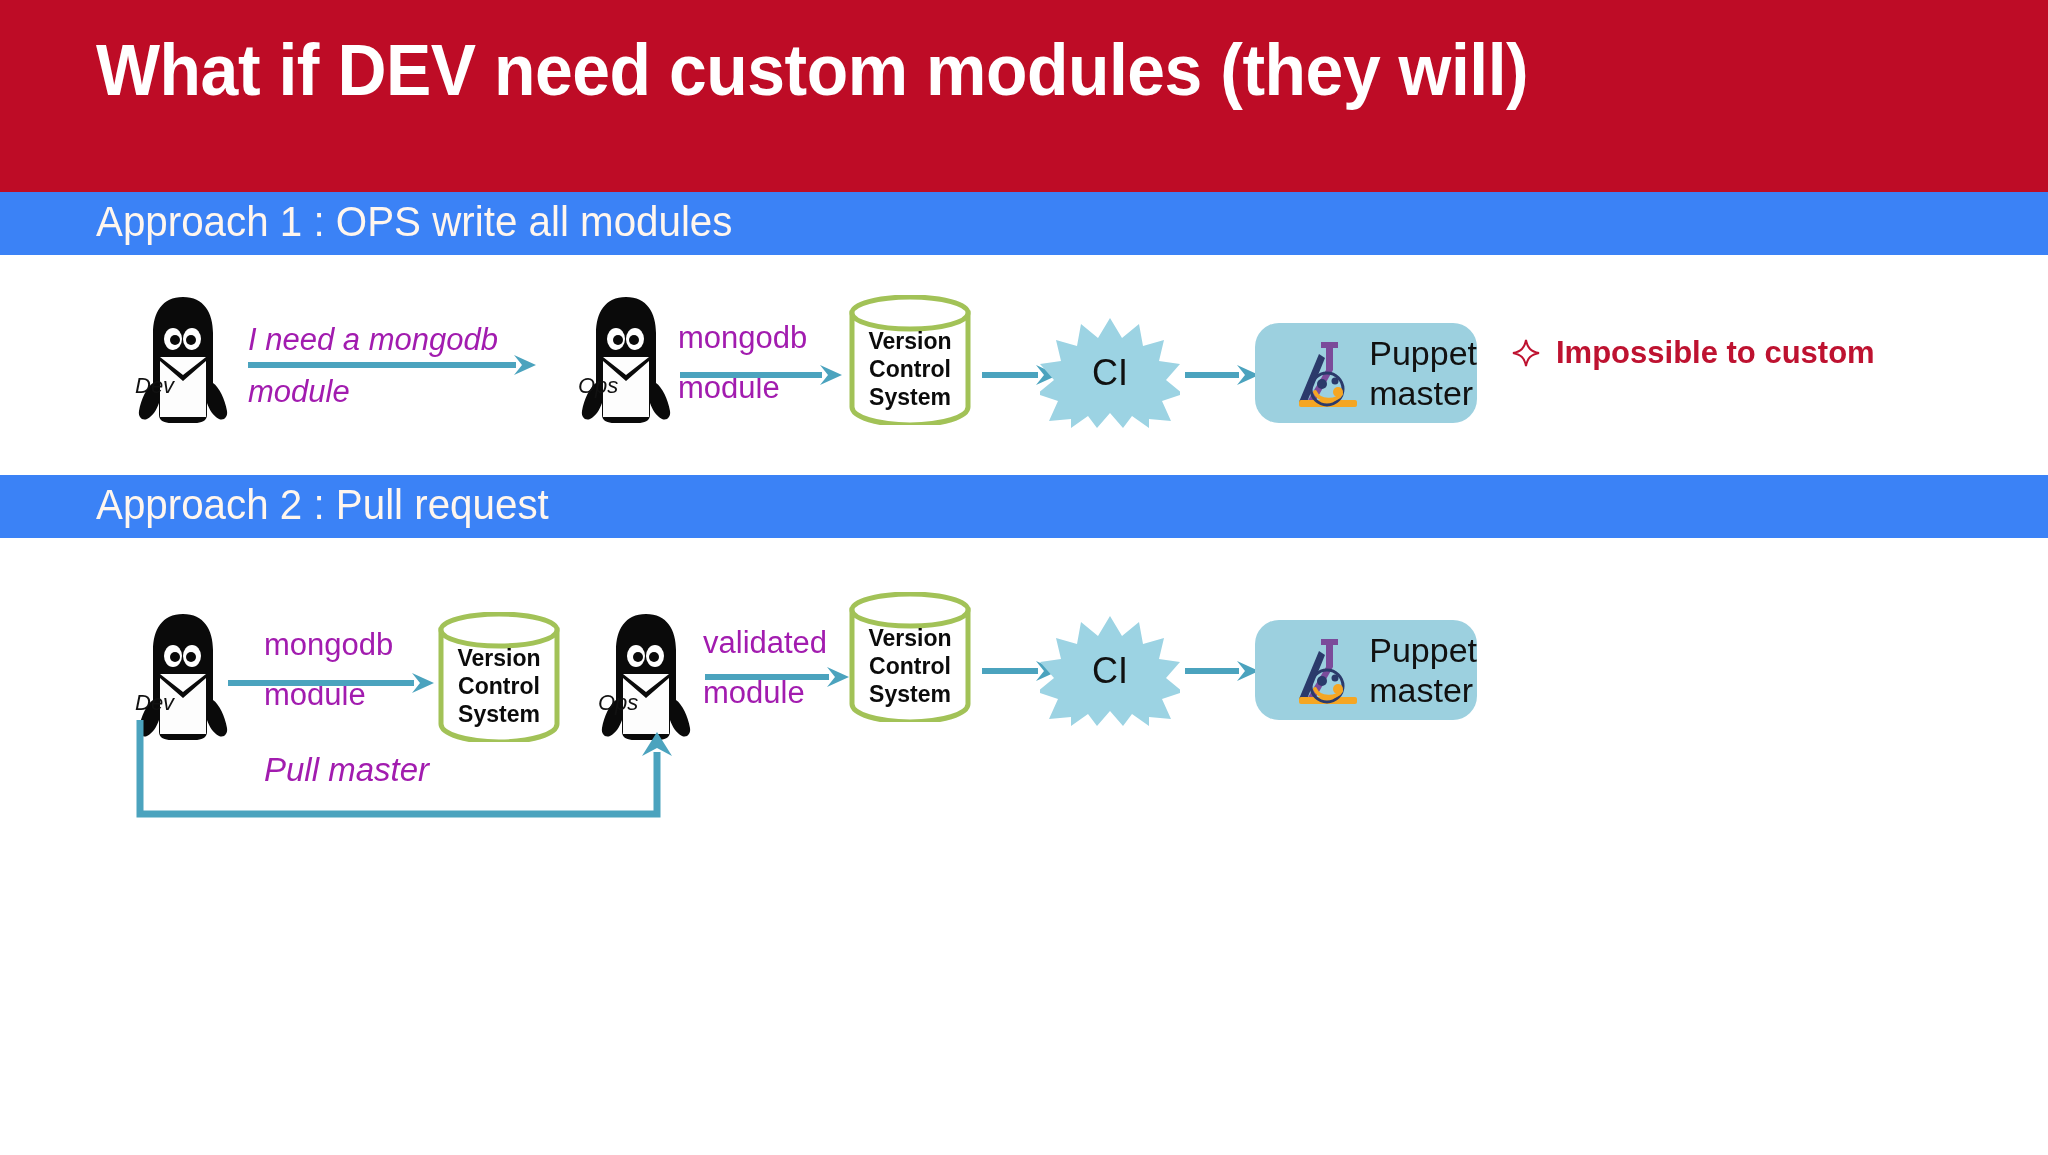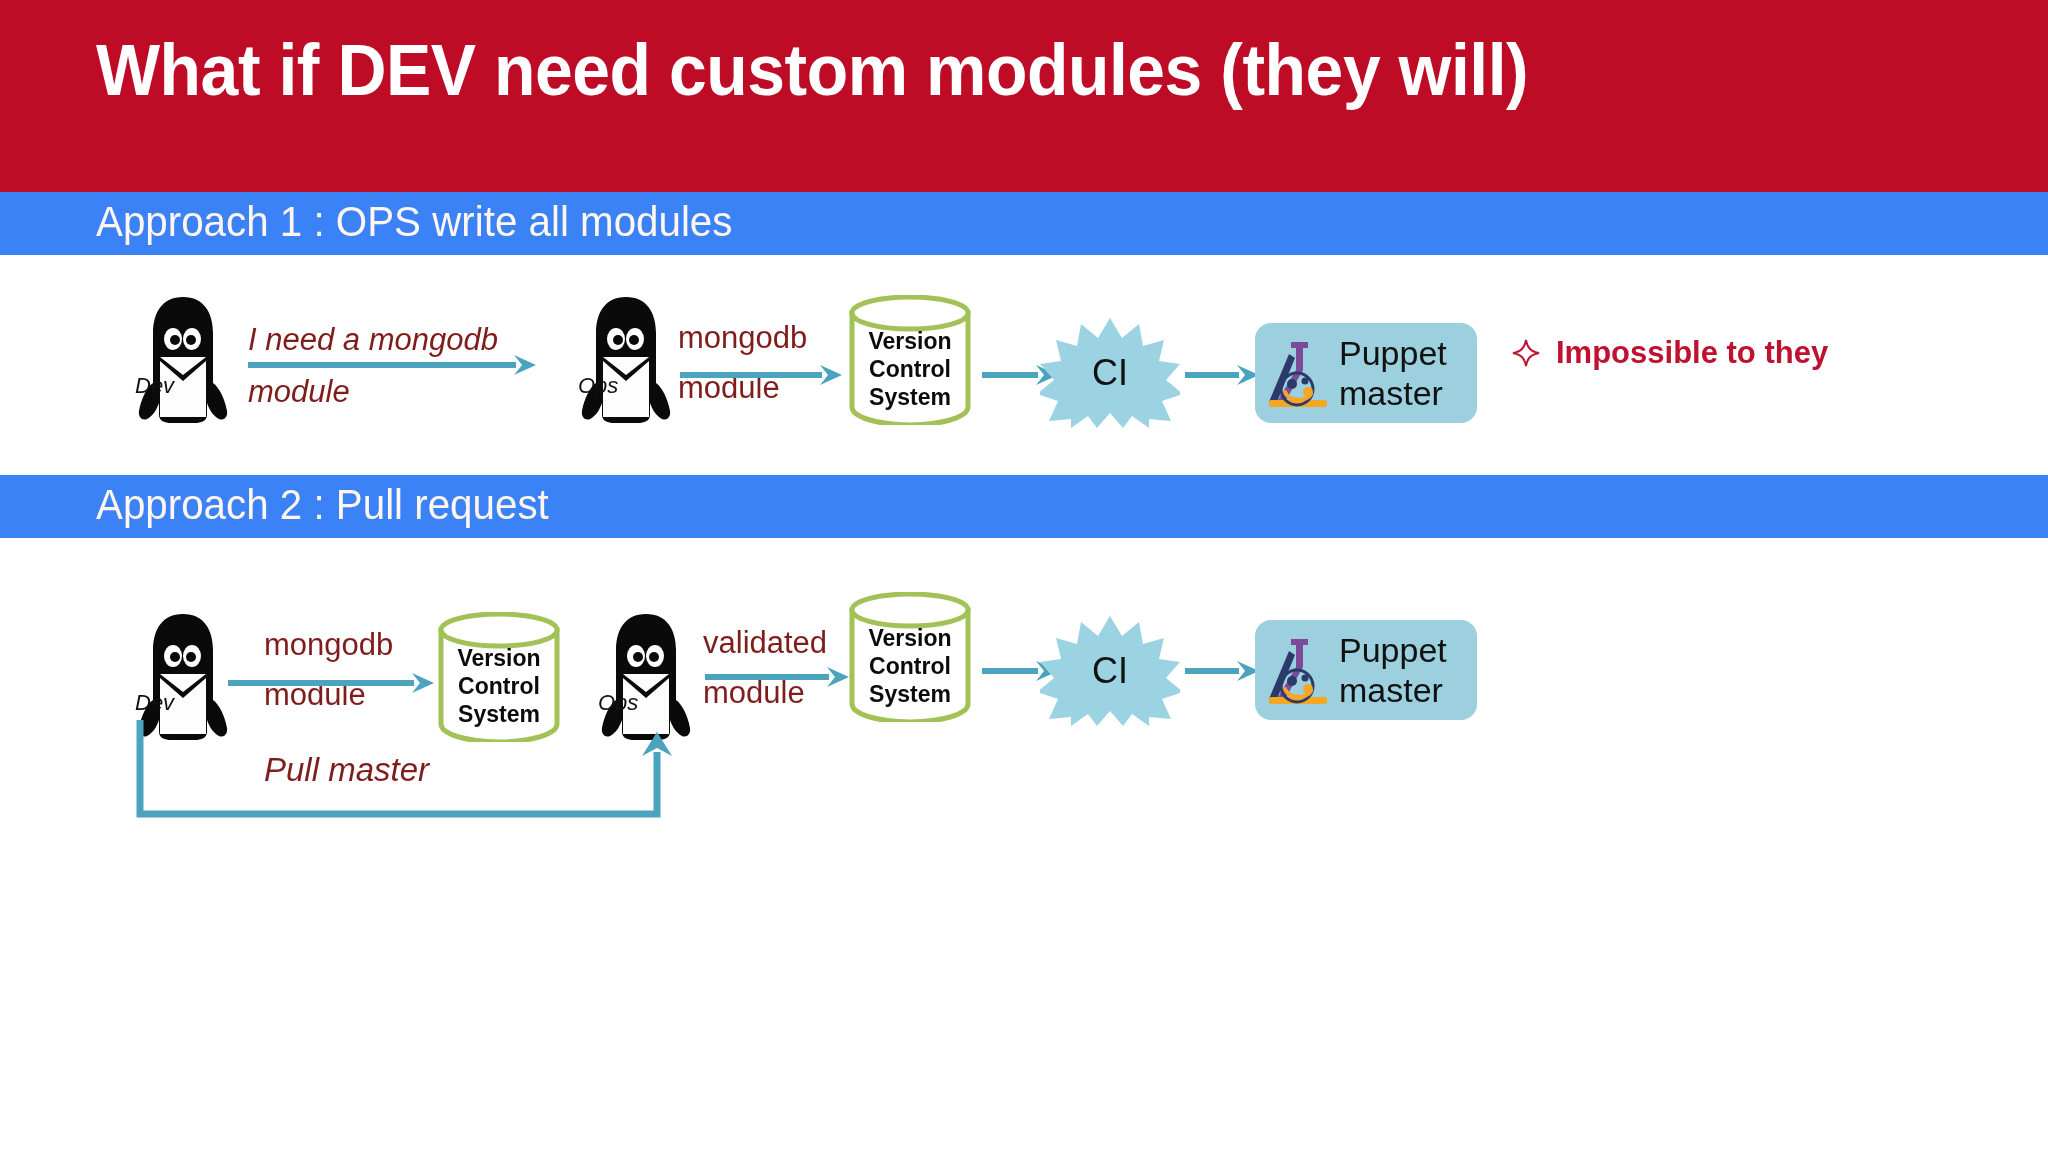--- a/index.html
+++ b/index.html
@@ -99,39 +99,40 @@
     text-align: center;
     font-size: 36px;
     color: #111111;
     font-family: "Liberation Sans", sans-serif;
   }
 
   
   .puppetbox {
     width: 222px; height: 100px;
     background: #9CD0DF;
-    border-radius: 16px;
+    border-radius: 24px;
     display: flex;
     align-items: center;
+    justify-content: flex-end;
   }
   .puppet-logo { width: 76px; height: 78px; margin-left: 6px; flex: 0 0 auto;}
   .puppet-text {
     font-size: 34px;
     line-height: 40px;
     color: #111111;
     margin-left: 2px;
     font-family: "Liberation Sans", sans-serif;
   }
 
   
   .arrow-label {
     position: absolute;
     font-size: 31px;
     line-height: 40px;
-    color: #7f1d1d;
+    color: #a21caf;
     white-space: nowrap;
     font-family: "Liberation Sans", sans-serif;
   }
   .arrow-label.italic { font-style: italic; }
   .arrow-label.big { font-size: 33px; }
 
   
   .arrow { position: absolute; }
   .arrow svg { display: block; overflow: visible; }
 
@@ -255,21 +256,21 @@
     <div>Puppet</div>
     <div>master</div>
   </div>
 </div>
 
 <div class="bullets">
   <div class="bullet-row">
     <svg class="bullet-star" viewBox="0 0 28 28" xmlns="http://www.w3.org/2000/svg">
       <path d="M14 1 C15.5 9 19 12.5 27 14 C19 15.5 15.5 19 14 27 C12.5 19 9 15.5 1 14 C9 12.5 12.5 9 14 1 Z" fill="none" stroke="#BE1230" stroke-width="2"></path>
     </svg>
-    <div class="bullet-text">Impossible to they</div>
+    <div class="bullet-text">Impossible to custom</div>
   </div>
 </div>
 
 <div class="section-band b2">
   <div class="section-label">Approach 2 : Pull request</div>
 </div>
 
 <div class="node penguin" style="left:135px; top:612px;">
   <svg viewBox="0 0 96 130" xmlns="http://www.w3.org/2000/svg">
     <path d="M48 2 C27 2 18 18 18 38 L18 88 C12 92 6 104 4 116 C3 122 7 126 12 124 C18 121 22 114 24 108 L24 120 C24 126 30 128 36 128 L60 128 C66 128 72 126 72 120 L72 108 C74 114 78 121 84 124 C89 126 93 122 92 116 C90 104 84 92 78 88 L78 38 C78 18 69 2 48 2 Z" fill="#0a0a0a"></path>

